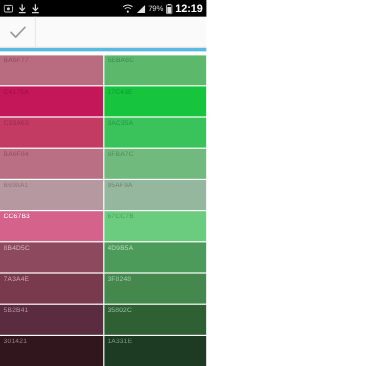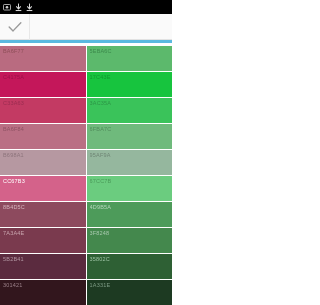--- a/index.html
+++ b/index.html
@@ -74,20 +74,43 @@
         </svg>
       </span>
       <span class="ic">
         <svg width="7" height="9" viewBox="0 0 12 16">
           <path d="M6 1 L6 9" stroke="#dcdcdc" stroke-width="1.8"></path>
           <path d="M2 6 L6 10.5 L10 6" fill="none" stroke="#dcdcdc" stroke-width="1.8"></path>
           <rect x="1" y="12.5" width="10" height="1.8" fill="#dcdcdc"></rect>
         </svg>
       </span>
     </div>
+    <div class="sb-right">
+      <span class="ic">
+        <svg width="9" height="9" viewBox="0 0 16 16">
+          <path d="M1 5 A10 10 0 0 1 15 5" fill="none" stroke="#e0e0e0" stroke-width="1.5"></path>
+          <path d="M3.5 8 A6.5 6.5 0 0 1 12.5 8" fill="none" stroke="#e0e0e0" stroke-width="1.5"></path>
+          <circle cx="8" cy="12" r="1.6" fill="#e0e0e0"></circle>
+        </svg>
+      </span>
+      <span class="ic">
+        <svg width="9" height="9" viewBox="0 0 16 16">
+          <path d="M14 2 L14 14 L2 14 Z" fill="#e0e0e0"></path>
+        </svg>
+      </span>
+      <span class="sb-batt-pct">79%</span>
+      <span class="ic">
+        <svg width="6" height="9" viewBox="0 0 10 16">
+          <rect x="3" y="0.5" width="4" height="1.6" fill="#e0e0e0"></rect>
+          <rect x="1" y="2" width="8" height="13" rx="0.8" fill="none" stroke="#e0e0e0" stroke-width="1.2"></rect>
+          <rect x="2.2" y="5" width="5.6" height="9" fill="#e0e0e0"></rect>
+        </svg>
+      </span>
+      <span class="sb-clock">12:19</span>
+    </div>
   </div>
 
   <div class="actionbar">
     <div class="ab-btn">
       <span class="ic">
         <svg width="14" height="12" viewBox="0 0 18 14">
           <path d="M1.5 7 L6.5 12 L16.5 1.5" fill="none" stroke="#9a9a9a" stroke-width="1.8" stroke-linecap="round" stroke-linejoin="round"></path>
         </svg>
       </span>
     </div>

